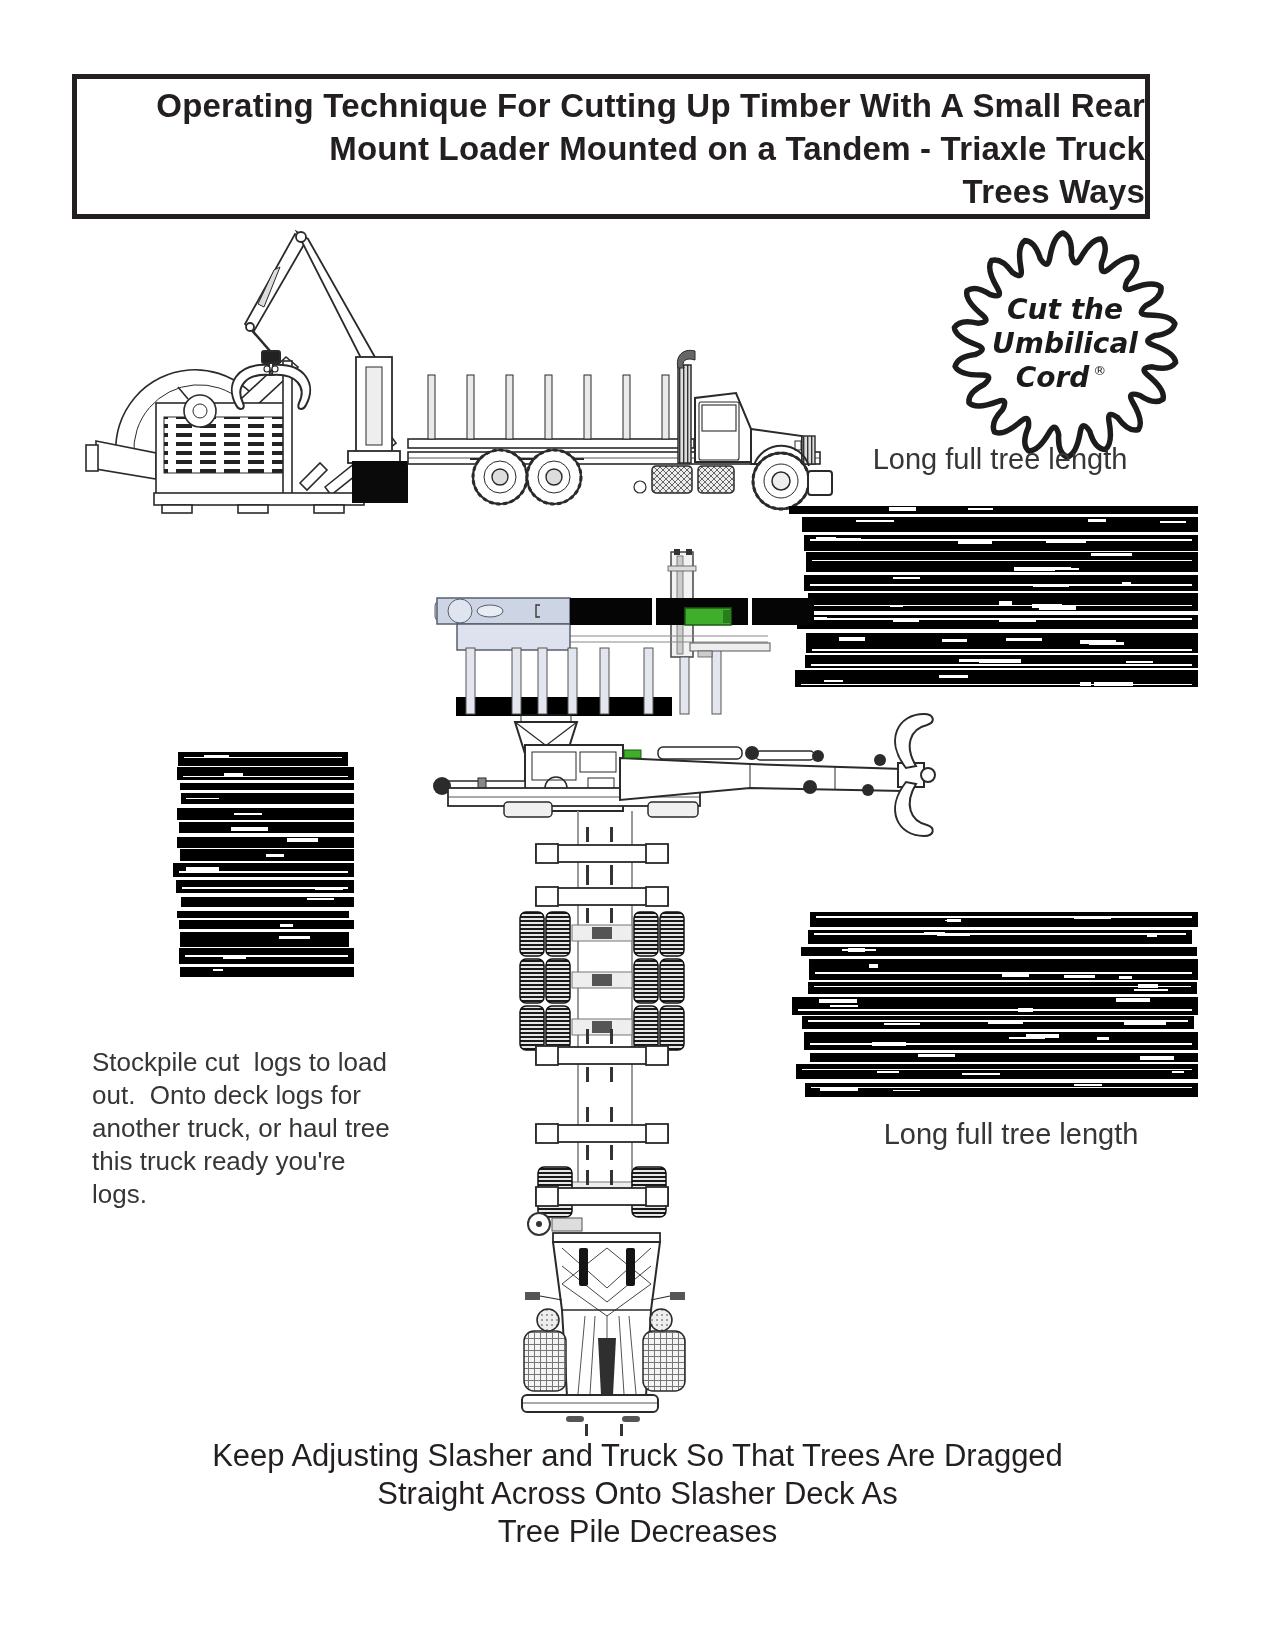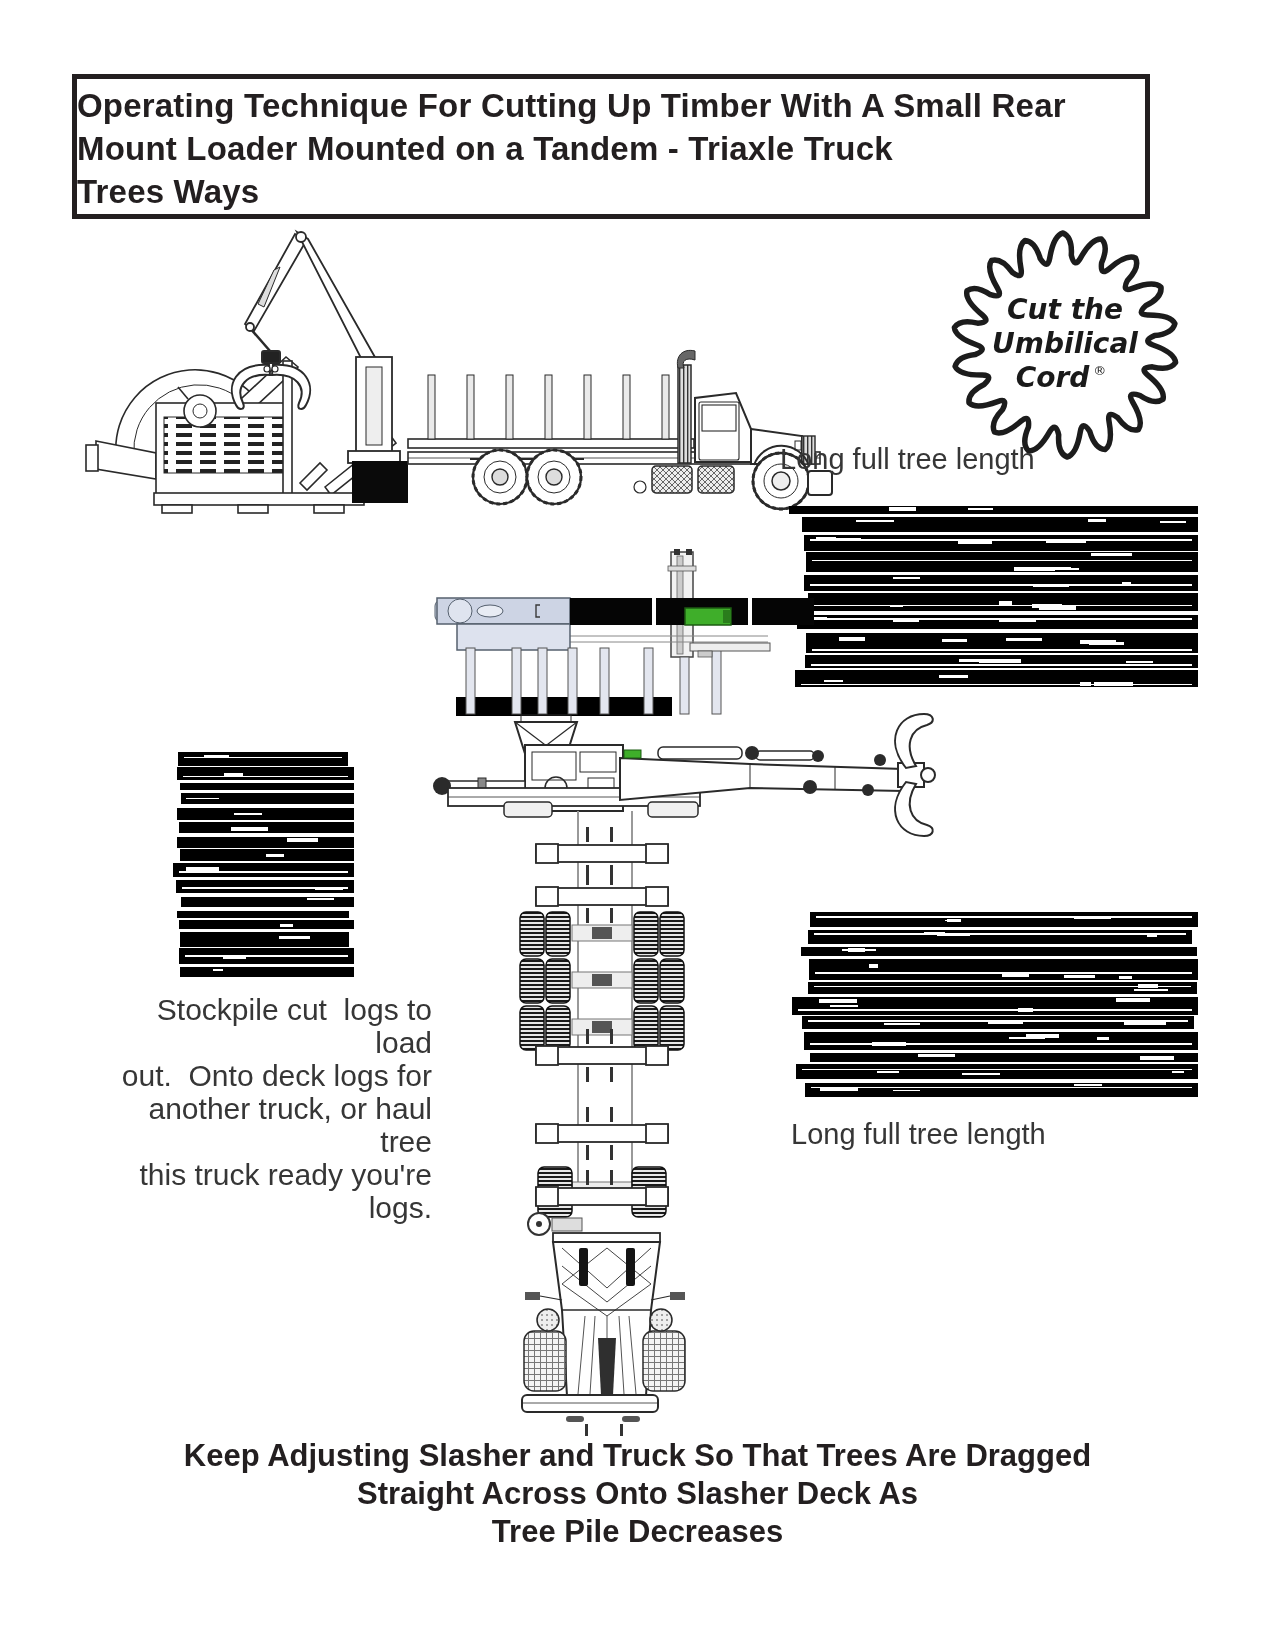--- a/index.html
+++ b/index.html
@@ -1,26 +1,26 @@
 <!DOCTYPE html>
 <html><head>
 <meta charset="utf-8">
 <style>
   *{margin:0;padding:0;box-sizing:border-box}
   html,body{background:#ffffff}
   body{width:1275px;height:1650px;position:relative;font-family:"Liberation Sans",sans-serif;color:#231f20;overflow:hidden}
   .abs{position:absolute}
-  .title-box{left:72px;top:74px;width:1078px;height:145px;border:5px solid #231f20;text-align:left;
+  .title-box{left:72px;top:74px;width:1078px;height:145px;border:5px solid #231f20;text-align:right;
              font-weight:bold;font-size:33px;line-height:43px;padding-top:5px;letter-spacing:.2px;background:#fff}
-  .pile-label{font-size:29px;color:#363636;white-space:pre-wrap}
+  .pile-label{font-size:29px;color:#363636;text-align:center;white-space:pre-wrap}
   .label-top{left:780px;top:443px;width:440px}
   .label-bottom{left:791px;top:1118px;width:440px}
-  .caption{left:92px;top:993px;width:340px;font-size:30px;line-height:33px;color:#363636;text-align:right}
+  .caption{left:92px;top:1046px;width:340px;font-size:26px;line-height:33px;color:#363636;text-align:left}
   .cap-line{white-space:pre-wrap}
-  .footer{left:25px;top:1437px;width:1225px;text-align:center;font-weight:bold;font-size:31px;line-height:38px;color:#231f20}
+  .footer{left:25px;top:1437px;width:1225px;text-align:center;font-weight:normal;font-size:31px;line-height:38px;color:#231f20}
   svg{display:block}
 </style>
 </head>
 <body>
 
 <svg width="0" height="0" style="position:absolute">
   <defs>
     <pattern id="treadPat" width="5" height="4" patternUnits="userSpaceOnUse">
       <rect width="5" height="4" fill="#e8e8e8"></rect>
         <rect width="5" height="2" fill="#1a1a1a"></rect>

